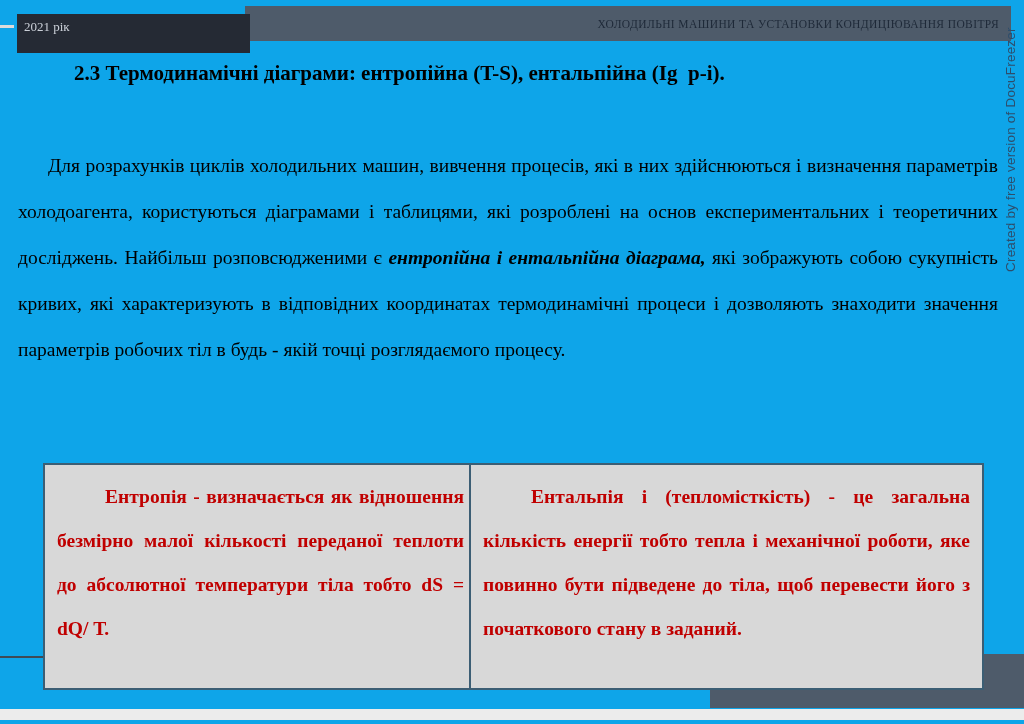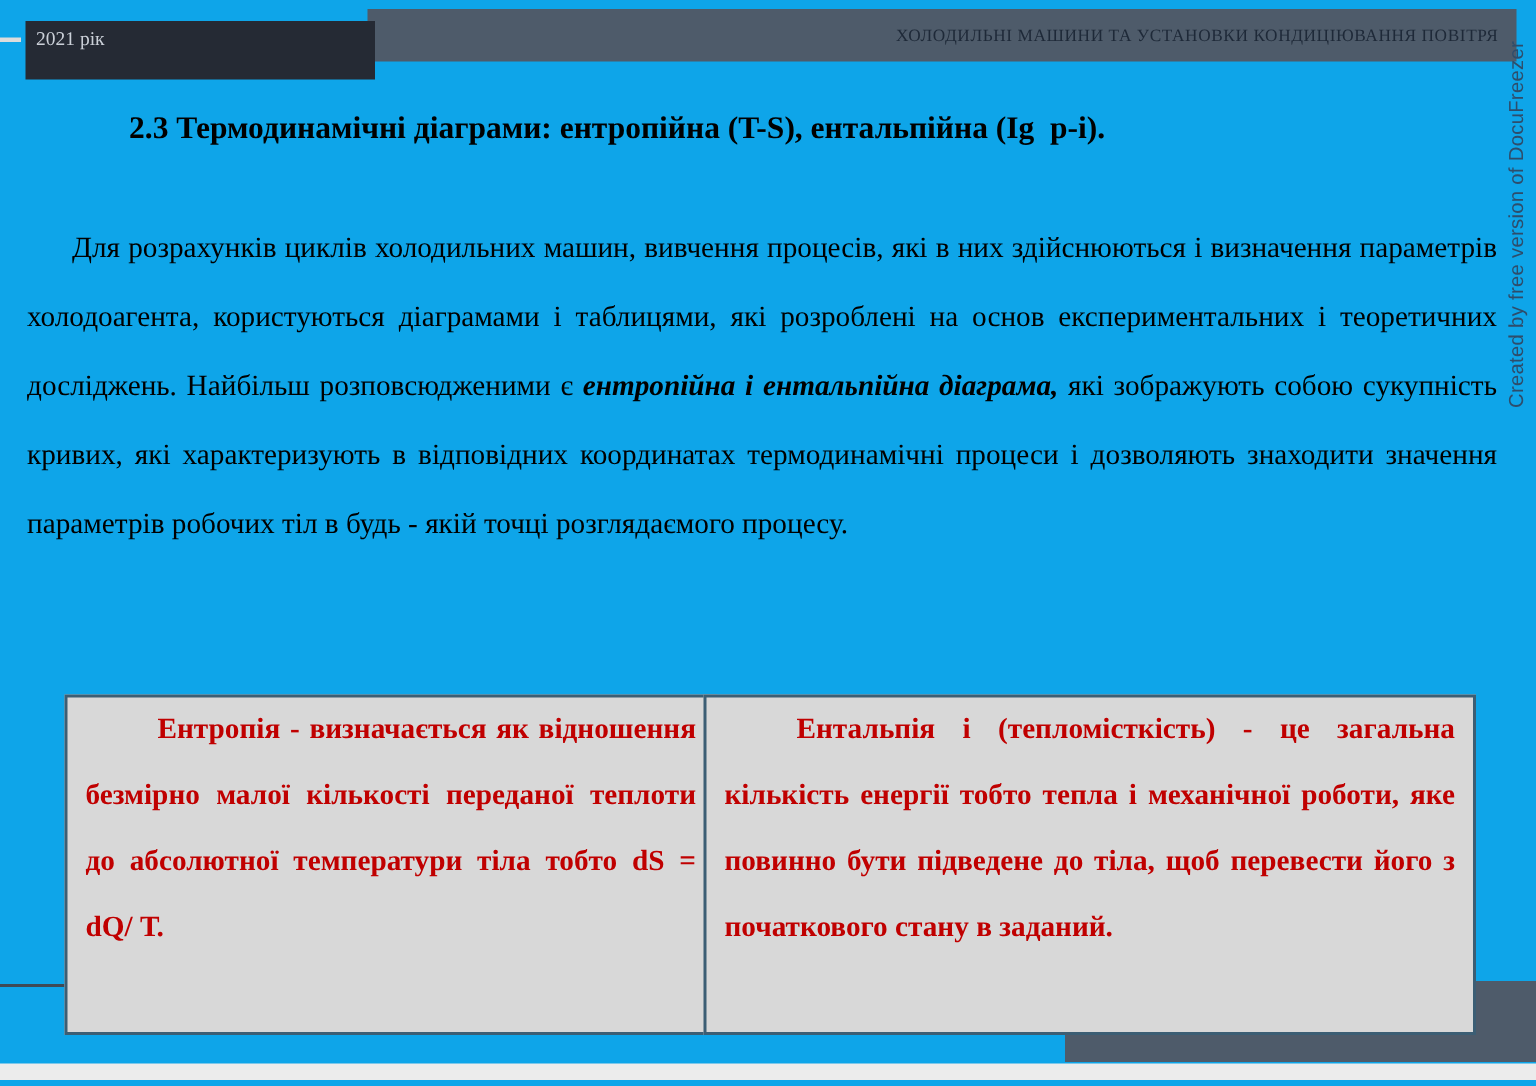--- a/index.html
+++ b/index.html
@@ -27,21 +27,21 @@
     box-sizing:border-box;padding:3px 0 0 7px;
     z-index:2;
     margin-top:12px;
   }
   .year-box span{font-size:13px;color:#cbd0d8;}
   .edge-tick{
     position:absolute;left:0;top:25px;width:14px;height:3px;background:#dcdcdc;
   }
   
   .title{
-    position:absolute;left:70px;top:57px;margin:16px;
+    position:absolute;left:70px;top:57px;margin:4px;
     font-size:21px;font-weight:bold;color:#000000;white-space:nowrap;
   }
   
   .body-text{
     position:absolute;left:18px;top:143px;width:980px;margin:0;
     font-size:19.5px;line-height:46px;color:#000000;
     text-align:justify;text-indent:30px;
   }
   .body-text b{font-weight:bold;font-style:italic;}
   
@@ -53,21 +53,21 @@
     position:absolute;left:710px;top:654px;width:314px;height:54px;
     background:#4e5b6a;z-index:1;
   }
   
   .def-box{
     position:absolute;top:463px;height:227px;
     background:#d8d8d8;border:2px solid #3c5e74;box-sizing:border-box;
     z-index:2;
   }
   .def-box p{
-    margin:0;padding:0 12px 0 12px;
+    margin:0;padding:10px 12px 0 12px;
     font-size:19.5px;font-weight:bold;line-height:44px;color:#c00000;
     text-align:justify;text-indent:48px;
   }
   .box-left{left:43px;width:435px;}
   .box-right{left:469px;width:515px;font-family:Liberation Serif, serif;}
   
   .bottom-strip{
     position:absolute;left:0;top:709px;width:1024px;height:11px;
     background:#ececec;
   }

